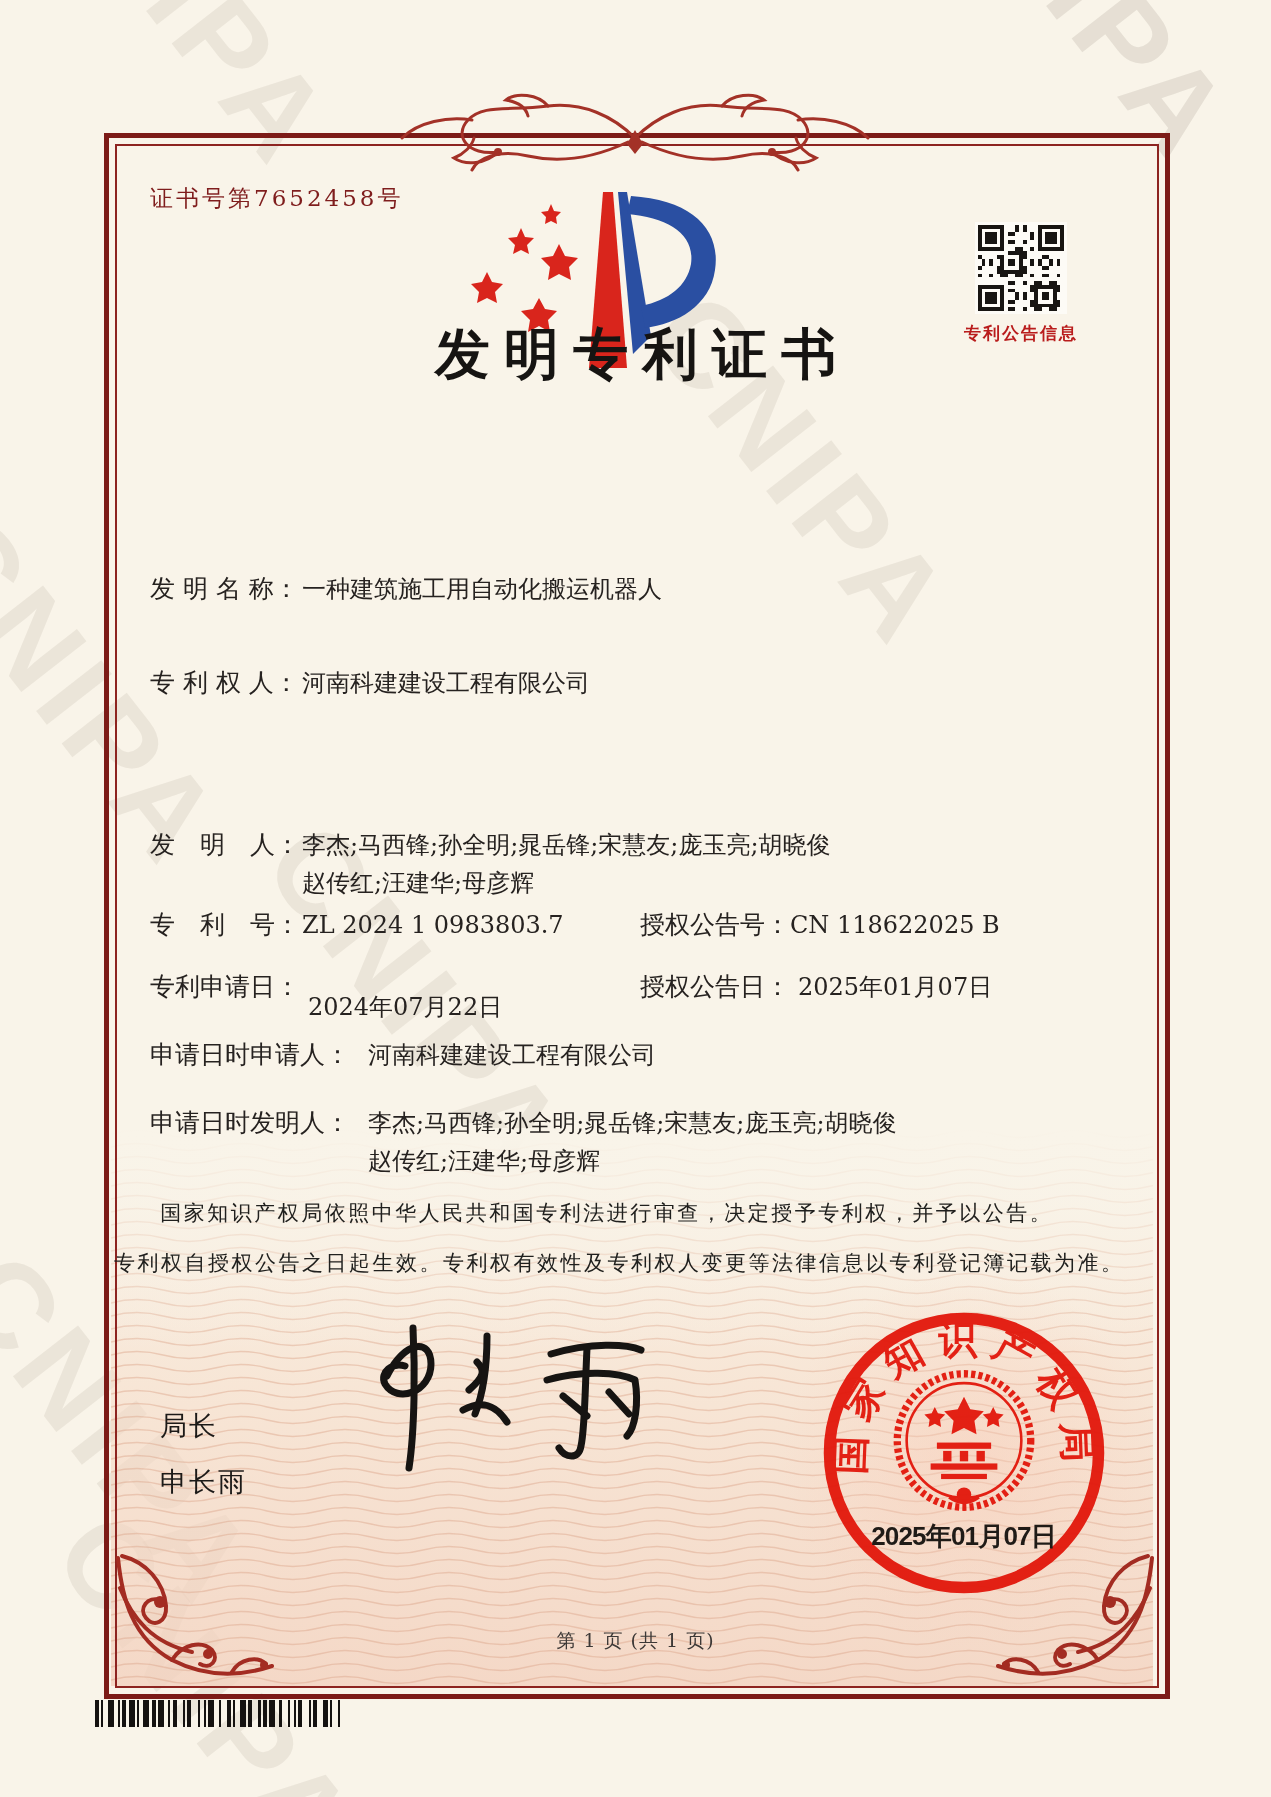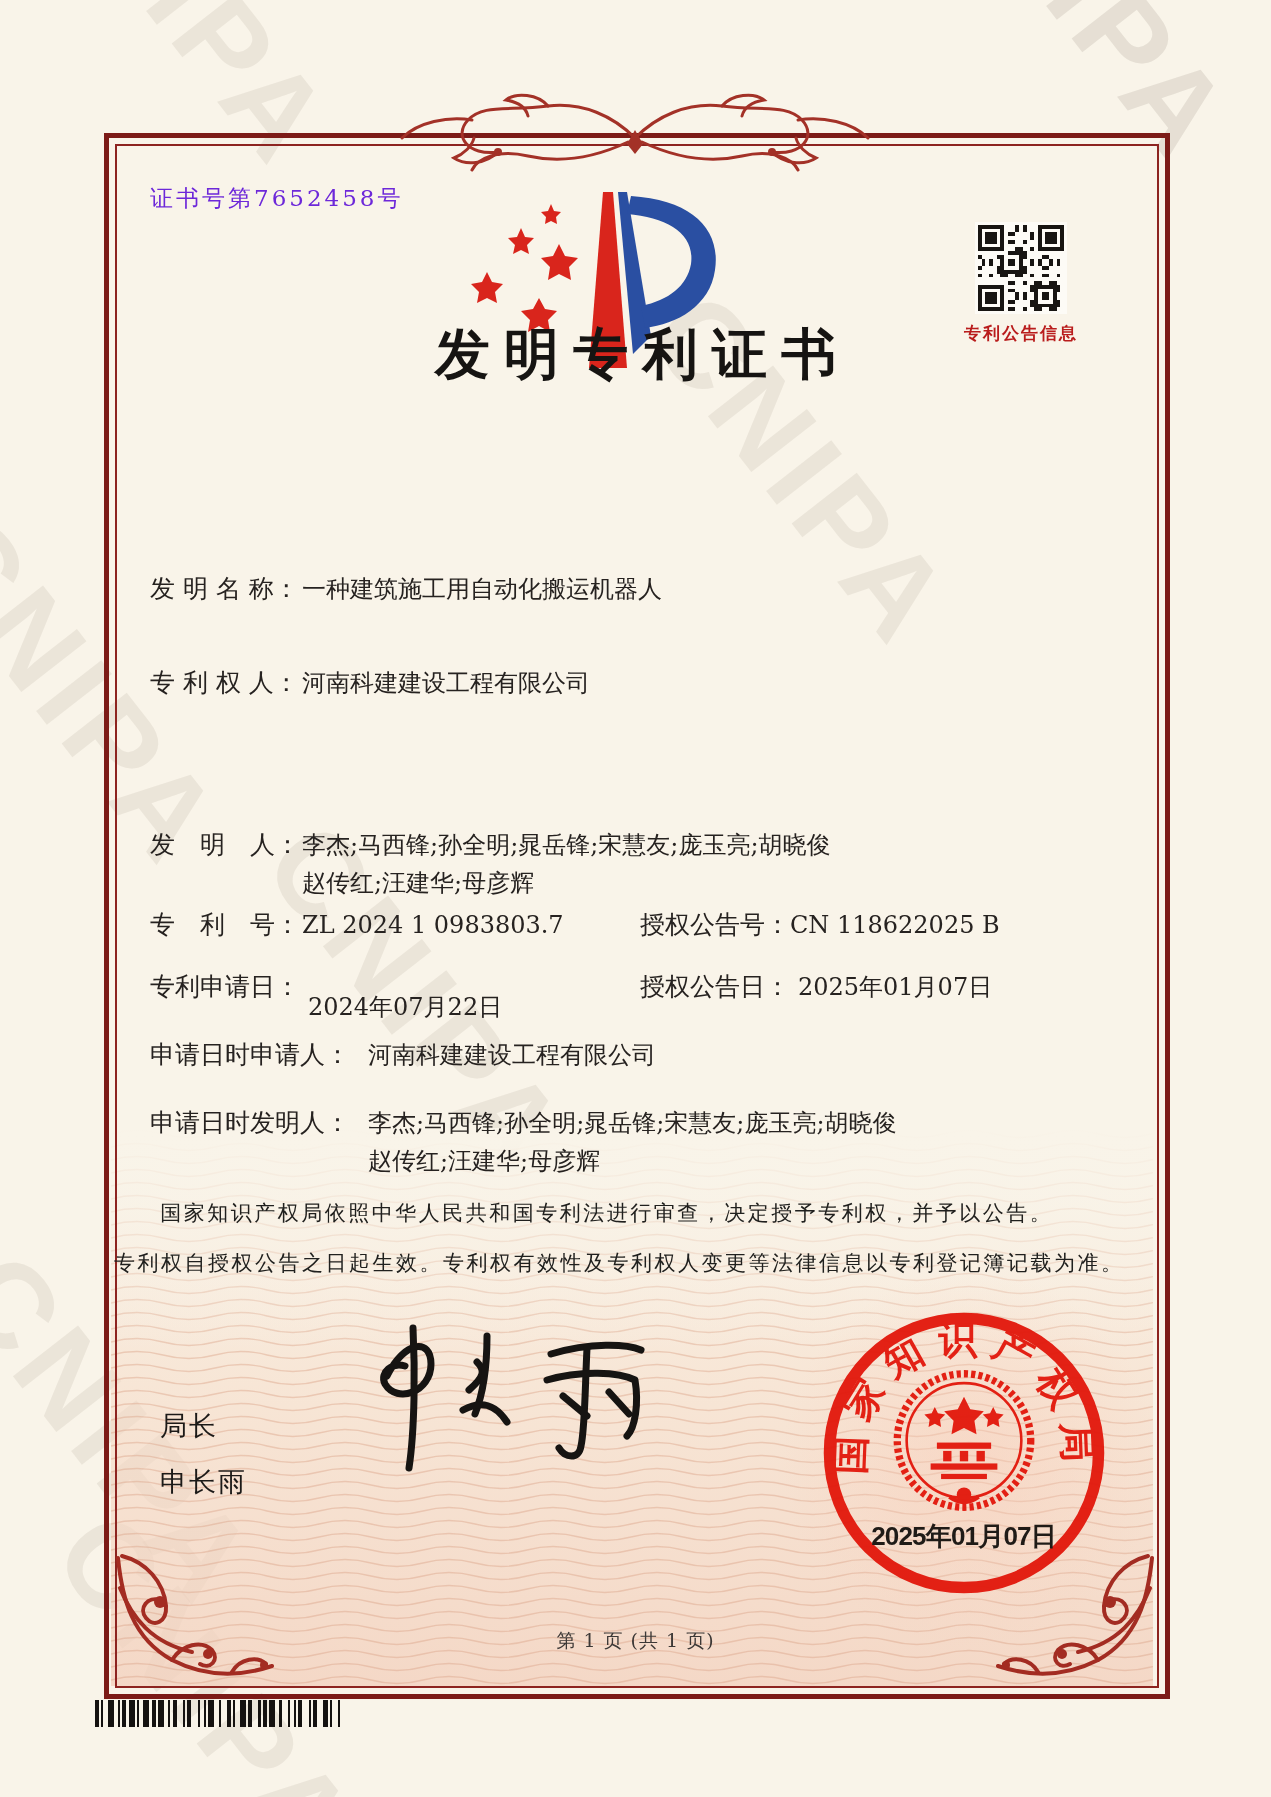--- a/index.html
+++ b/index.html
@@ -15,21 +15,21 @@
   .frame-inner{position:absolute;left:6px;top:6px;right:6px;bottom:6px;border:2px solid #8d2420;}
   
   .guilloche{position:absolute;left:111px;top:1128px;width:1042px;height:558px;
      background:linear-gradient(180deg,rgba(246,230,214,0) 0%,rgba(246,219,199,0.55) 45%,rgba(243,209,190,0.8) 100%);}
   .guilloche svg{position:absolute;left:0;top:0;}
   .guilloche-fade{position:absolute;left:0;top:0;width:100%;height:40%;
      background:linear-gradient(180deg,rgba(249,244,233,1) 0%,rgba(249,244,233,0) 100%);}
   .seal-glow{position:absolute;left:780px;top:1270px;width:380px;height:380px;border-radius:50%;
      background:radial-gradient(circle,rgba(248,205,185,0.5) 0%,rgba(248,205,185,0) 70%);}
   
-  .cert-no{position:absolute;left:150px;top:183px;font-size:23px;letter-spacing:3px;color:#6d28d9;}
+  .cert-no{position:absolute;left:150px;top:183px;font-size:23px;letter-spacing:3px;color:#7f1d1d;}
   .logo{position:absolute;left:455px;top:186px;}
   .qr{position:absolute;left:975px;top:222px;width:92px;height:92px;background:#fdfbf6;
       display:grid;grid-template-columns:repeat(23,1fr);grid-template-rows:repeat(23,1fr);padding:3px;box-sizing:border-box;}
   .qr div{background:transparent;}
   .qr div.d{background:#181512;}
   .qr-label{position:absolute;left:945px;top:322px;width:152px;text-align:center;
       font-size:17px;letter-spacing:2px;color:#b91c1c;font-weight:600;}
   .title{position:absolute;left:0;top:318px;width:100%;text-align:center;font-size:55px;
       font-weight:700;letter-spacing:0.26em;text-indent:0.26em;color:#161412;}
   

